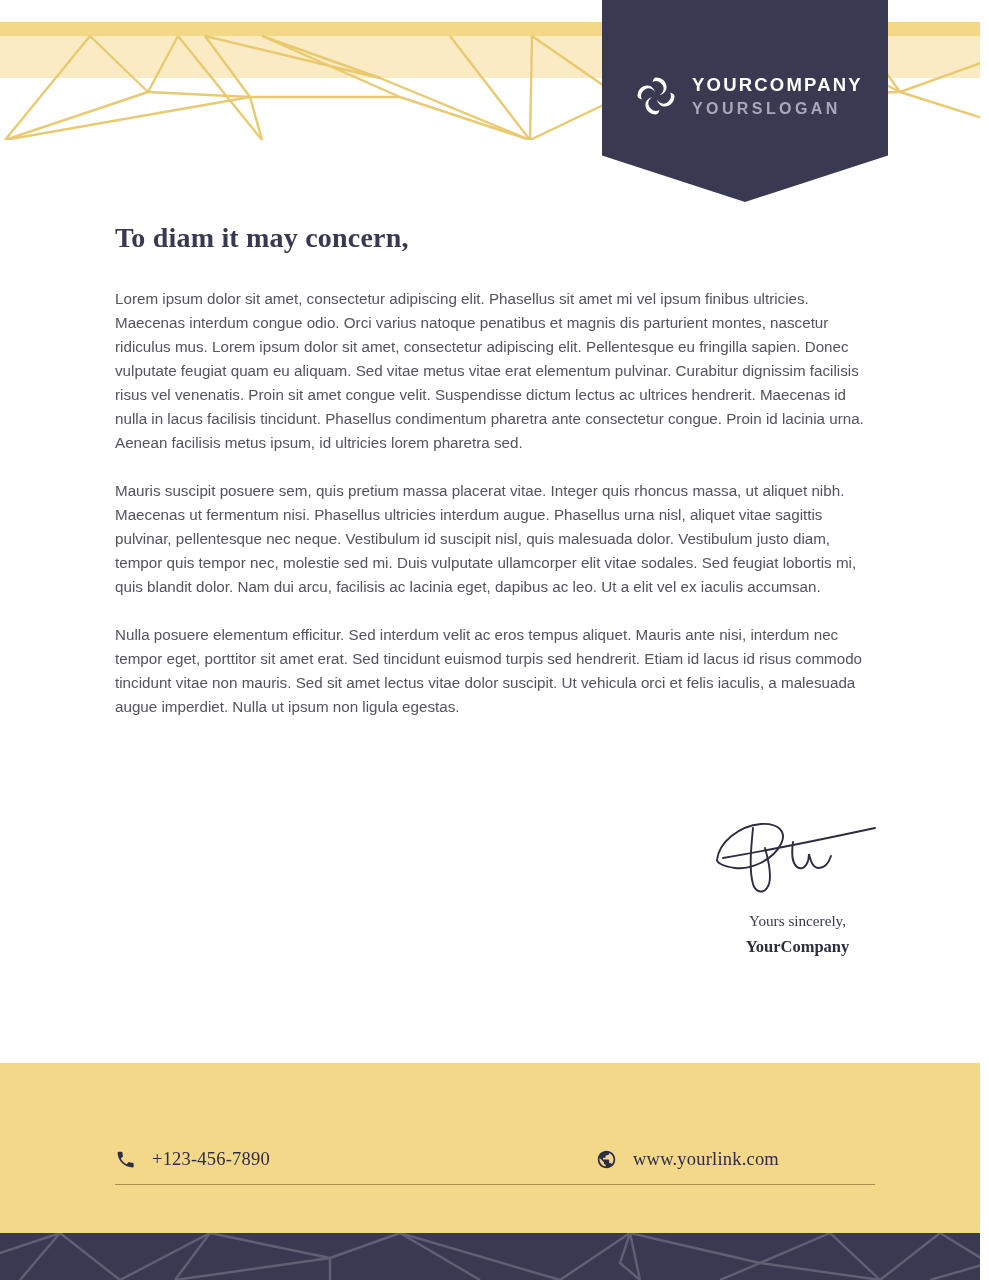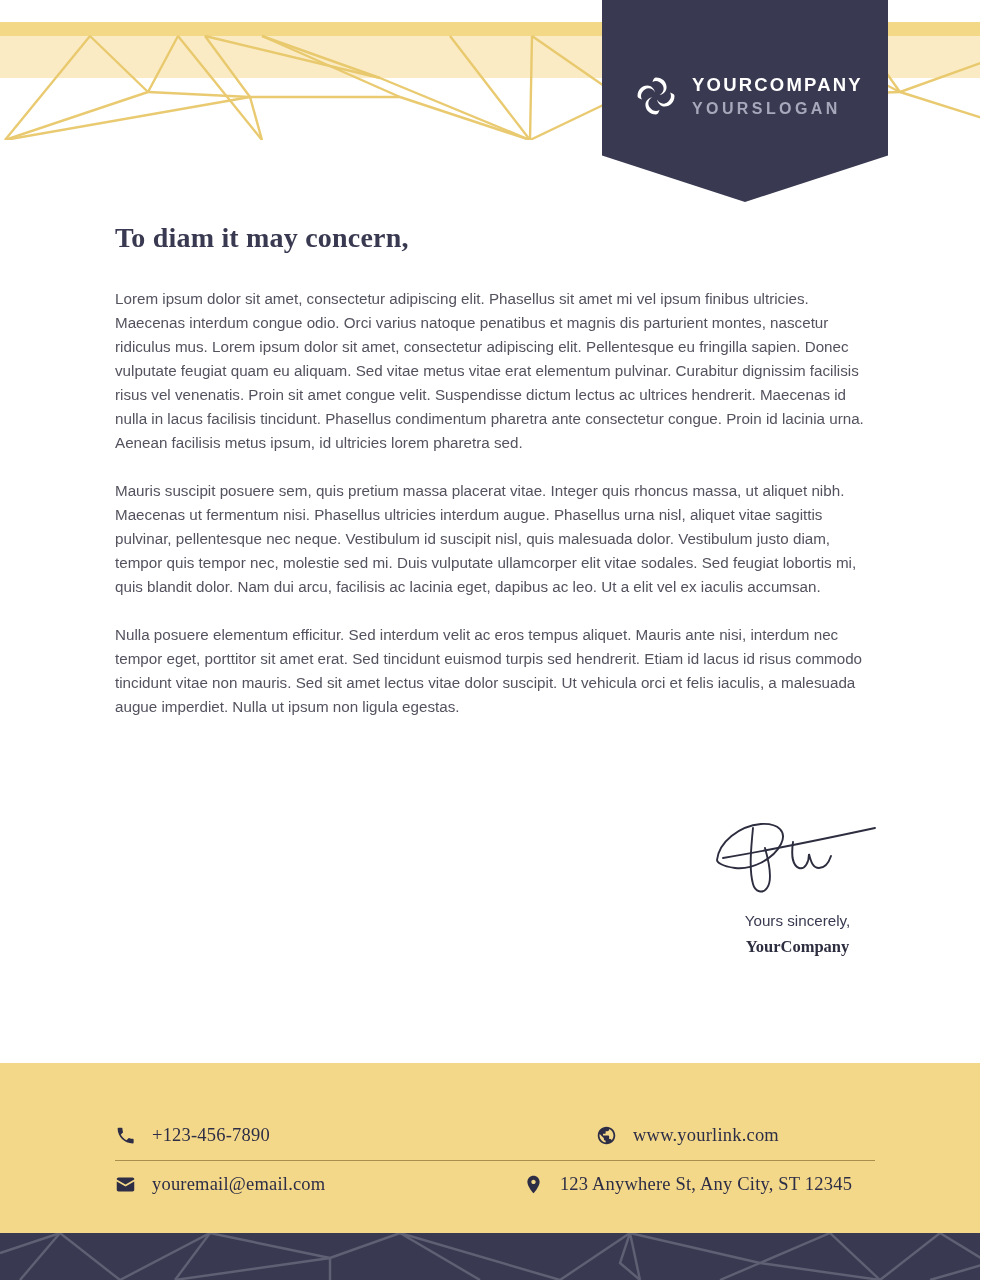--- a/index.html
+++ b/index.html
@@ -143,21 +143,21 @@
   }
 
   .signature-mark {
     width: 178px;
     height: 82px;
     display: block;
     margin: 0 auto 8px auto;
   }
 
   .sign-off {
-    font-family: Liberation Sans, sans-serif;
+    font-family: Liberation Serif, serif;
     font-size: 15.2px;
     color: #393A51;
     line-height: 26px;
   }
 
   .sign-company {
     font-family: "Liberation Serif", serif;
     font-size: 16.5px;
     font-weight: bold;
     color: #2d2d40;
@@ -327,34 +327,20 @@
         <div class="footer-cell right">
           <svg class="f-icon" viewBox="0 0 24 24">
             <path d="M12,2C6.5,2,2,6.5,2,12s4.5,10,10,10s10-4.5,10-10S17.5,2,12,2z M11,19.9c-3.9-0.5-7-3.9-7-7.9c0-0.6,0.1-1.2,0.2-1.8L9,15v1c0,1.1,0.9,2,2,2V19.9z M17.9,17.4c-0.3-0.8-1-1.4-1.9-1.4h-1v-3c0-0.6-0.4-1-1-1H8v-2h2c0.6,0,1-0.4,1-1V7h2c1.1,0,2-0.9,2-2V4.6c2.9,1.2,5,4.1,5,7.4C20,14.1,19.2,16,17.9,17.4z"></path>
           </svg>
           <span class="f-text">www.yourlink.com</span>
         </div>
       </div>
 
       <div class="footer-divider"></div>
 
-      <div class="footer-row">
-        <div class="footer-cell left">
-          <svg class="f-icon" viewBox="0 0 24 24">
-            <path d="M2,6c0-1.1,0.9-2,2-2h16c1.1,0,2,0.9,2,2v0.3l-10,5.8L2,6.3V6z M2,8.5l9.5,5.5c0.3,0.2,0.7,0.2,1,0L22,8.5V18c0,1.1-0.9,2-2,2H4c-1.1,0-2-0.9-2-2V8.5z"></path>
-          </svg>
-          <span class="f-text">youremail@email.com</span>
-        </div>
-        <div class="footer-cell right">
-          <svg class="f-icon" viewBox="0 0 24 24">
-            <path d="M12,2C8.1,2,5,5.1,5,9c0,5.2,7,13,7,13s7-7.8,7-13C19,5.1,15.9,2,12,2z M12,11.5c-1.4,0-2.5-1.1-2.5-2.5S10.6,6.5,12,6.5s2.5,1.1,2.5,2.5S13.4,11.5,12,11.5z"></path>
-          </svg>
-          <span class="f-text">123 Anywhere St, Any City, ST 12345</span>
-        </div>
-      </div>
 
     </div>
   </div>
 
   <div class="bottom-bar">
     <svg width="989" height="47" viewBox="0 0 989 47">
       <g stroke="#6d6d80" stroke-width="2.4" fill="none" opacity="0.75">
         <path d="M60,0 L20,47"></path>
         <path d="M60,0 L120,47"></path>
         <path d="M120,47 L210,0"></path>

